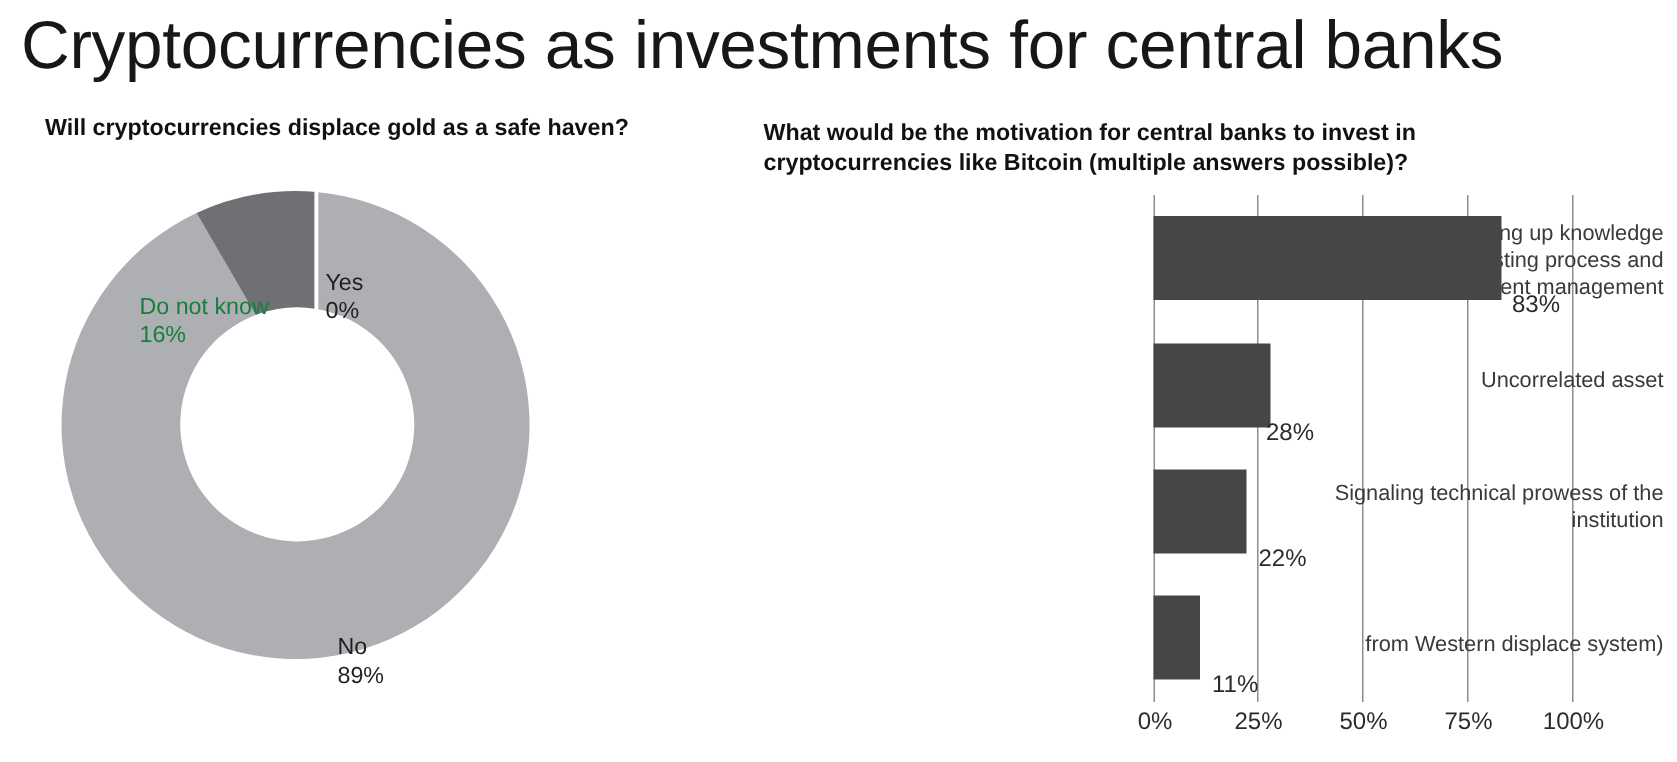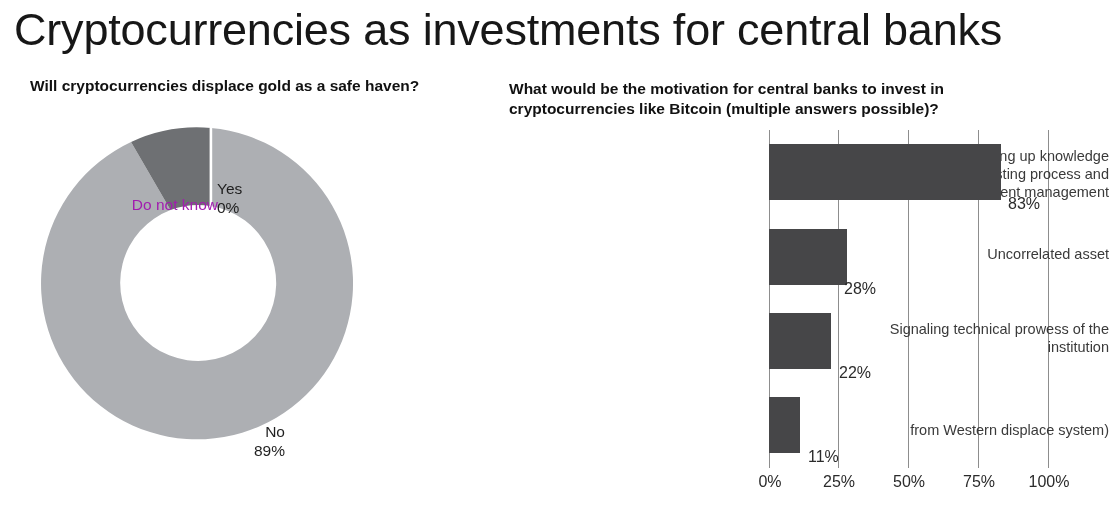--- a/index.html
+++ b/index.html
@@ -62,29 +62,29 @@
   }
   #donut-label-yes {
     left: 177px;
     top: 27px;
     color: #1f1f1f;
     text-align: left;
   }
   #donut-label-dnk {
     left: 53px;
     top: 43px;
-    color: #a21caf;
-    text-align: right;
+    color: #15803d;
+    text-align: left;
     width: 125px;
   }
   #donut-label-no {
     left: 185px;
     top: 270px;
     color: #1f1f1f;
-    text-align: right;
+    text-align: left;
     width: 60px;
   }
   .dl-line2 { display: block; }
 
   
   #bar-chart {
     position: absolute;
     left: 509px;
     top: 125px;
     width: 600px;
@@ -143,20 +143,21 @@
     <rect x="169.6" y="8" width="2.6" height="78" fill="#ffffff"></rect>
   </svg>
 
   <div class="donut-label" id="donut-label-yes">
     <span>Yes</span>
     <span class="dl-line2">0%</span>
   </div>
 
   <div class="donut-label" id="donut-label-dnk">
     <span>Do not know</span>
+    <span class="dl-line2">16%</span>
   </div>
 
   <div class="donut-label" id="donut-label-no">
     <span>No</span>
     <span class="dl-line2">89%</span>
   </div>
 </div>
 
 <div class="panel-subtitle" id="bar-subtitle">
   <span>What would be the motivation for central banks to invest in</span><br>

